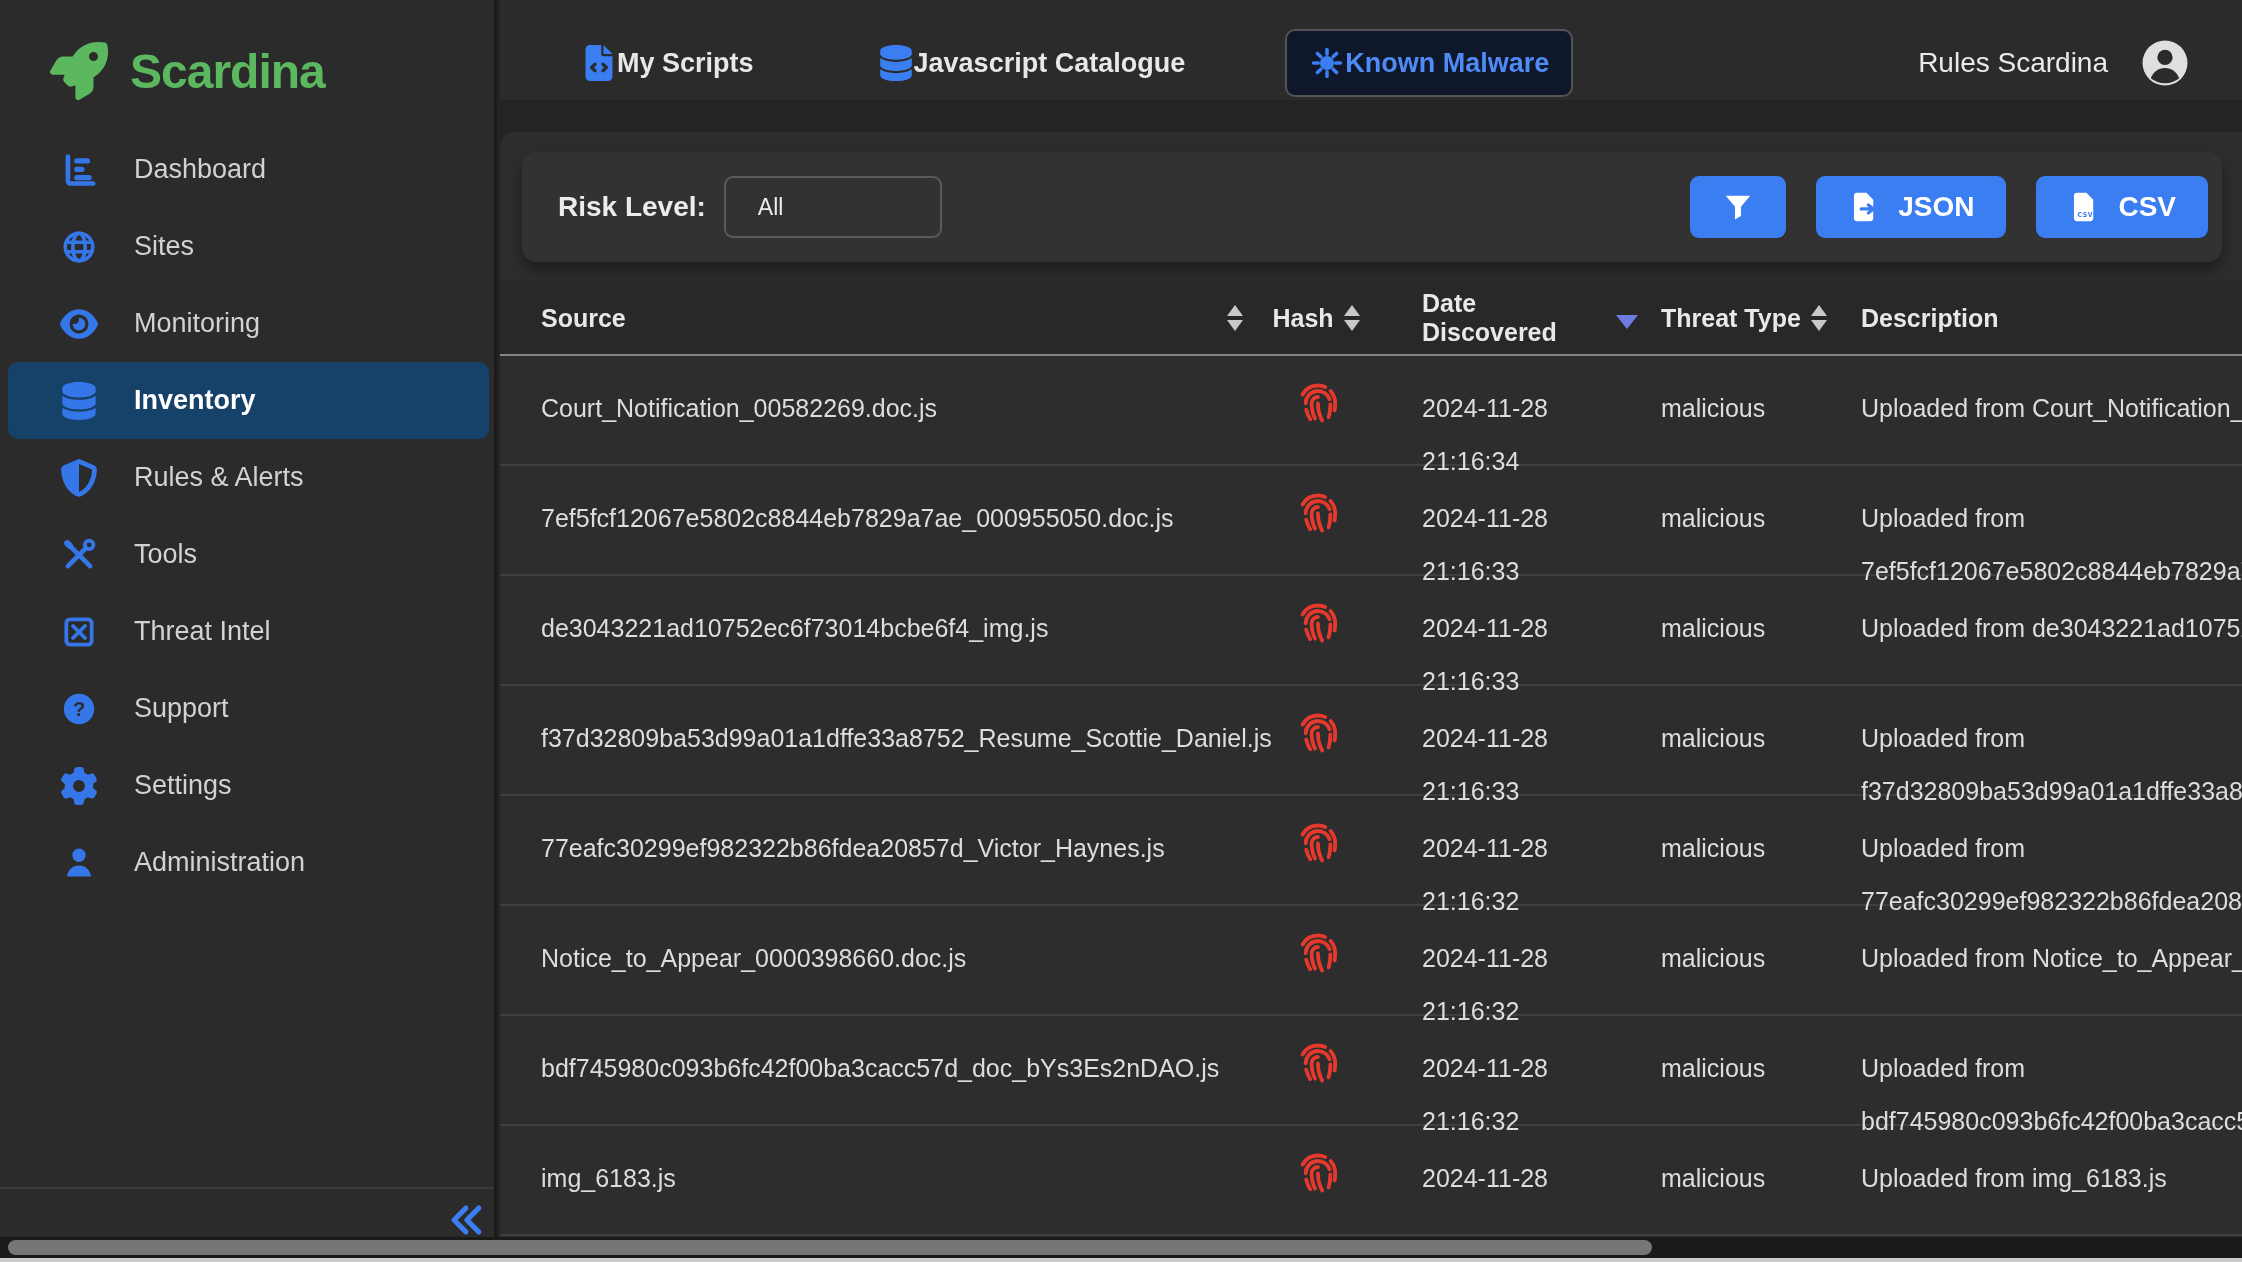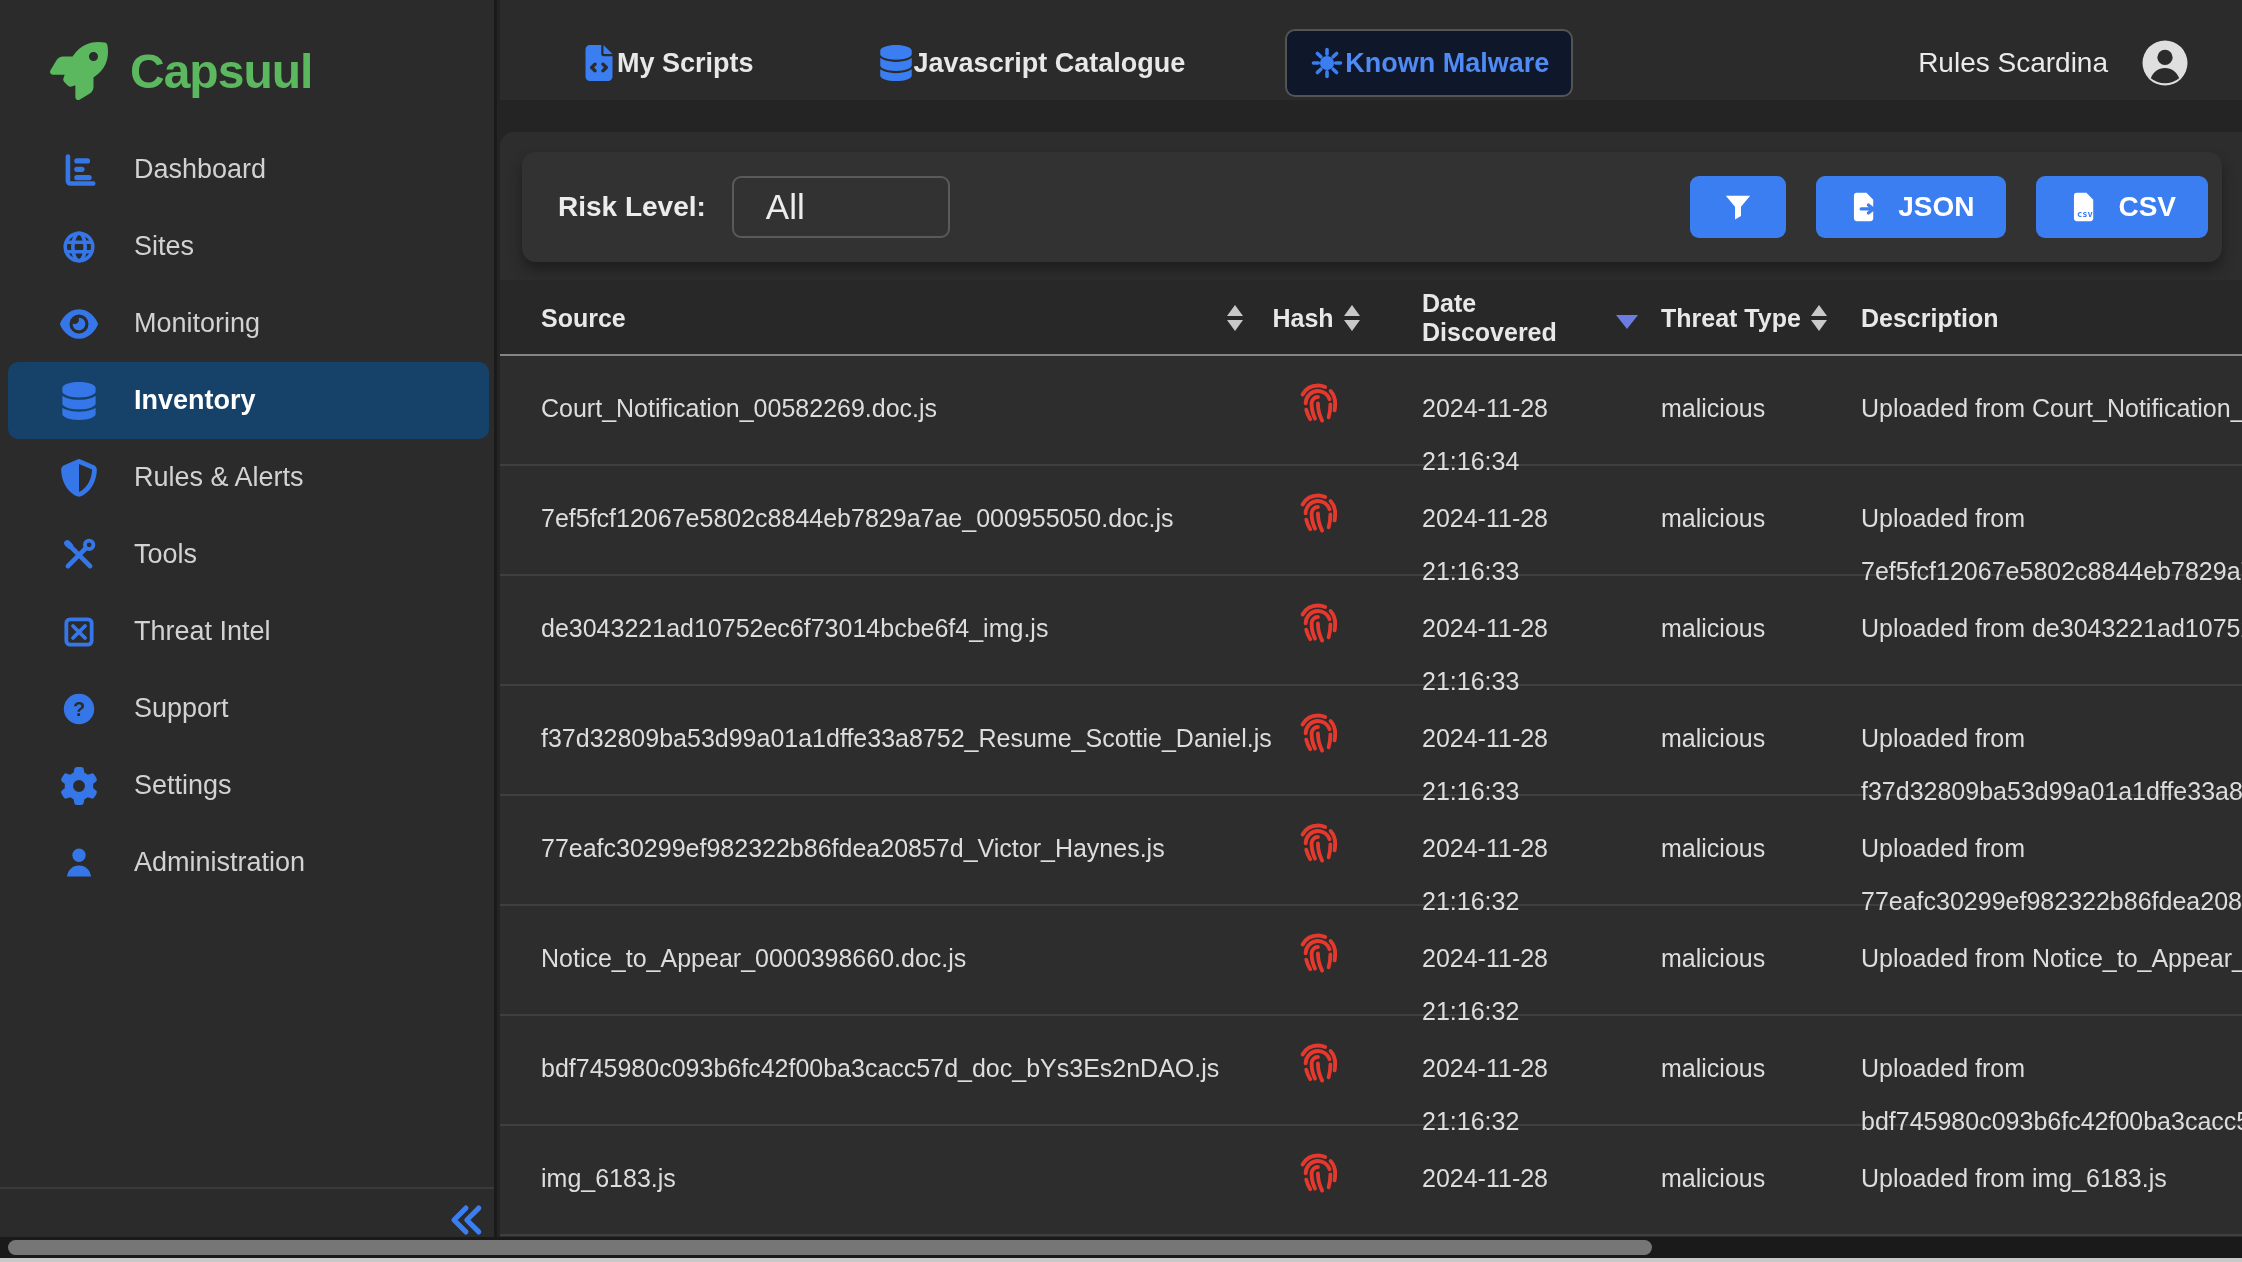--- a/index.html
+++ b/index.html
@@ -37,22 +37,22 @@
   .user{position:absolute;right:50px;top:26px;height:74px;display:flex;align-items:center;gap:30px}
   .user-name{color:#eaeaea;font-size:28px}
   .avatar{width:54px;height:54px}
 
   
   .panel{position:absolute;left:500px;top:132px;width:2085px;height:1130px;background:#2d2d2d;border-radius:14px 0 0 0}
 
   .filter-card{position:absolute;left:22px;top:20px;width:1700px;height:110px;background:#323232;border-radius:14px;
     box-shadow:0 8px 14px rgba(0,0,0,.35);display:flex;align-items:center;padding:0 14px 0 36px}
   .risk-label{color:#ececec;font-size:28px;font-weight:bold}
-  .risk-select{margin-left:26px;width:218px;height:62px;border:2px solid #5a5a5a;border-radius:9px;display:flex;align-items:center;
-    padding-left:32px;color:#ececec;font-size:35px;cursor:pointer;background:transparent}
+  .risk-select{margin-left:18px;width:218px;height:62px;border:2px solid #5a5a5a;border-radius:9px;display:flex;align-items:center;
+    padding-left:32px;color:#ececec;font-size:23px;cursor:pointer;background:transparent}
   .btn-group{margin-left:auto;display:flex;gap:30px}
   .btn{height:62px;background:var(--accent);border:none;border-radius:9px;color:#fff;font-size:28px;font-weight:bold;
     font-family:"Liberation Sans",sans-serif;display:flex;align-items:center;gap:16px;padding:0 32px;cursor:pointer}
   .btn .icon{width:34px;height:34px;color:#fff}
   .btn.icon-only{width:96px;justify-content:center;padding:0}
 
   
   .table{position:absolute;left:0;top:148px;width:2085px}
   .thead{position:relative;height:76px;background:#282828;border-bottom:2px solid #858585;color:#e8e8e8;font-size:25px;font-weight:bold}
   .trow{position:relative;height:110px;border-bottom:2px solid #3f3f3f;color:#dddddd;font-size:25px}
@@ -82,21 +82,21 @@
 </head>
 <body>
 
 <div class="sidebar">
   <div class="logo-row">
     <span class="icon logo-icon">
         <svg viewBox="0 0 512 512" fill="currentColor">
           <path d="M156.6 384.9L125.7 354c-8.5-8.5-11.5-20.8-7.7-32.2c3-8.9 7-20.5 11.8-33.8L24 288c-8.6 0-16.6-4.6-20.9-12.1s-4.2-16.7 .2-24.1l52.5-88.5c13-21.9 36.5-35.3 61.9-35.3l82.3 0c2.4-4 4.8-7.7 7.2-11.3C289.1-4.1 411.1-8.1 483.9 5.3c11.6 2.1 20.6 11.2 22.8 22.8c13.4 72.9 9.3 194.8-111.4 276.7c-3.5 2.4-7.3 4.8-11.3 7.2l0 82.3c0 25.4-13.4 49-35.3 61.9l-88.5 52.5c-7.4 4.4-16.6 4.5-24.1 .2s-12.1-12.2-12.1-20.9l0-107.2c-14.1 4.9-26.4 8.9-35.7 11.9c-11.2 3.6-23.4 .5-31.8-7.8zM384 168a40 40 0 1 0 0-80 40 40 0 1 0 0 80z"></path>
         </svg>
       </span>
-    <span class="logo-text">Capsuul</span>
+    <span class="logo-text">Scardina</span>
   </div>
   <div class="nav">
       <div class="side-item">
         <span class="icon ">
           <svg viewBox="0 0 24 24" fill="currentColor">
             <path d="M5 3.5v15.5a1.5 1.5 0 0 0 1.5 1.5H21" fill="none" stroke="currentColor" stroke-width="2.9" stroke-linecap="round"></path>
             <rect x="9" y="4.6" width="10" height="3.3" rx="1.6"></rect>
             <rect x="9" y="9.9" width="6.5" height="3.3" rx="1.6"></rect>
             <rect x="9" y="15.2" width="11" height="3.3" rx="1.6"></rect>
           </svg>

